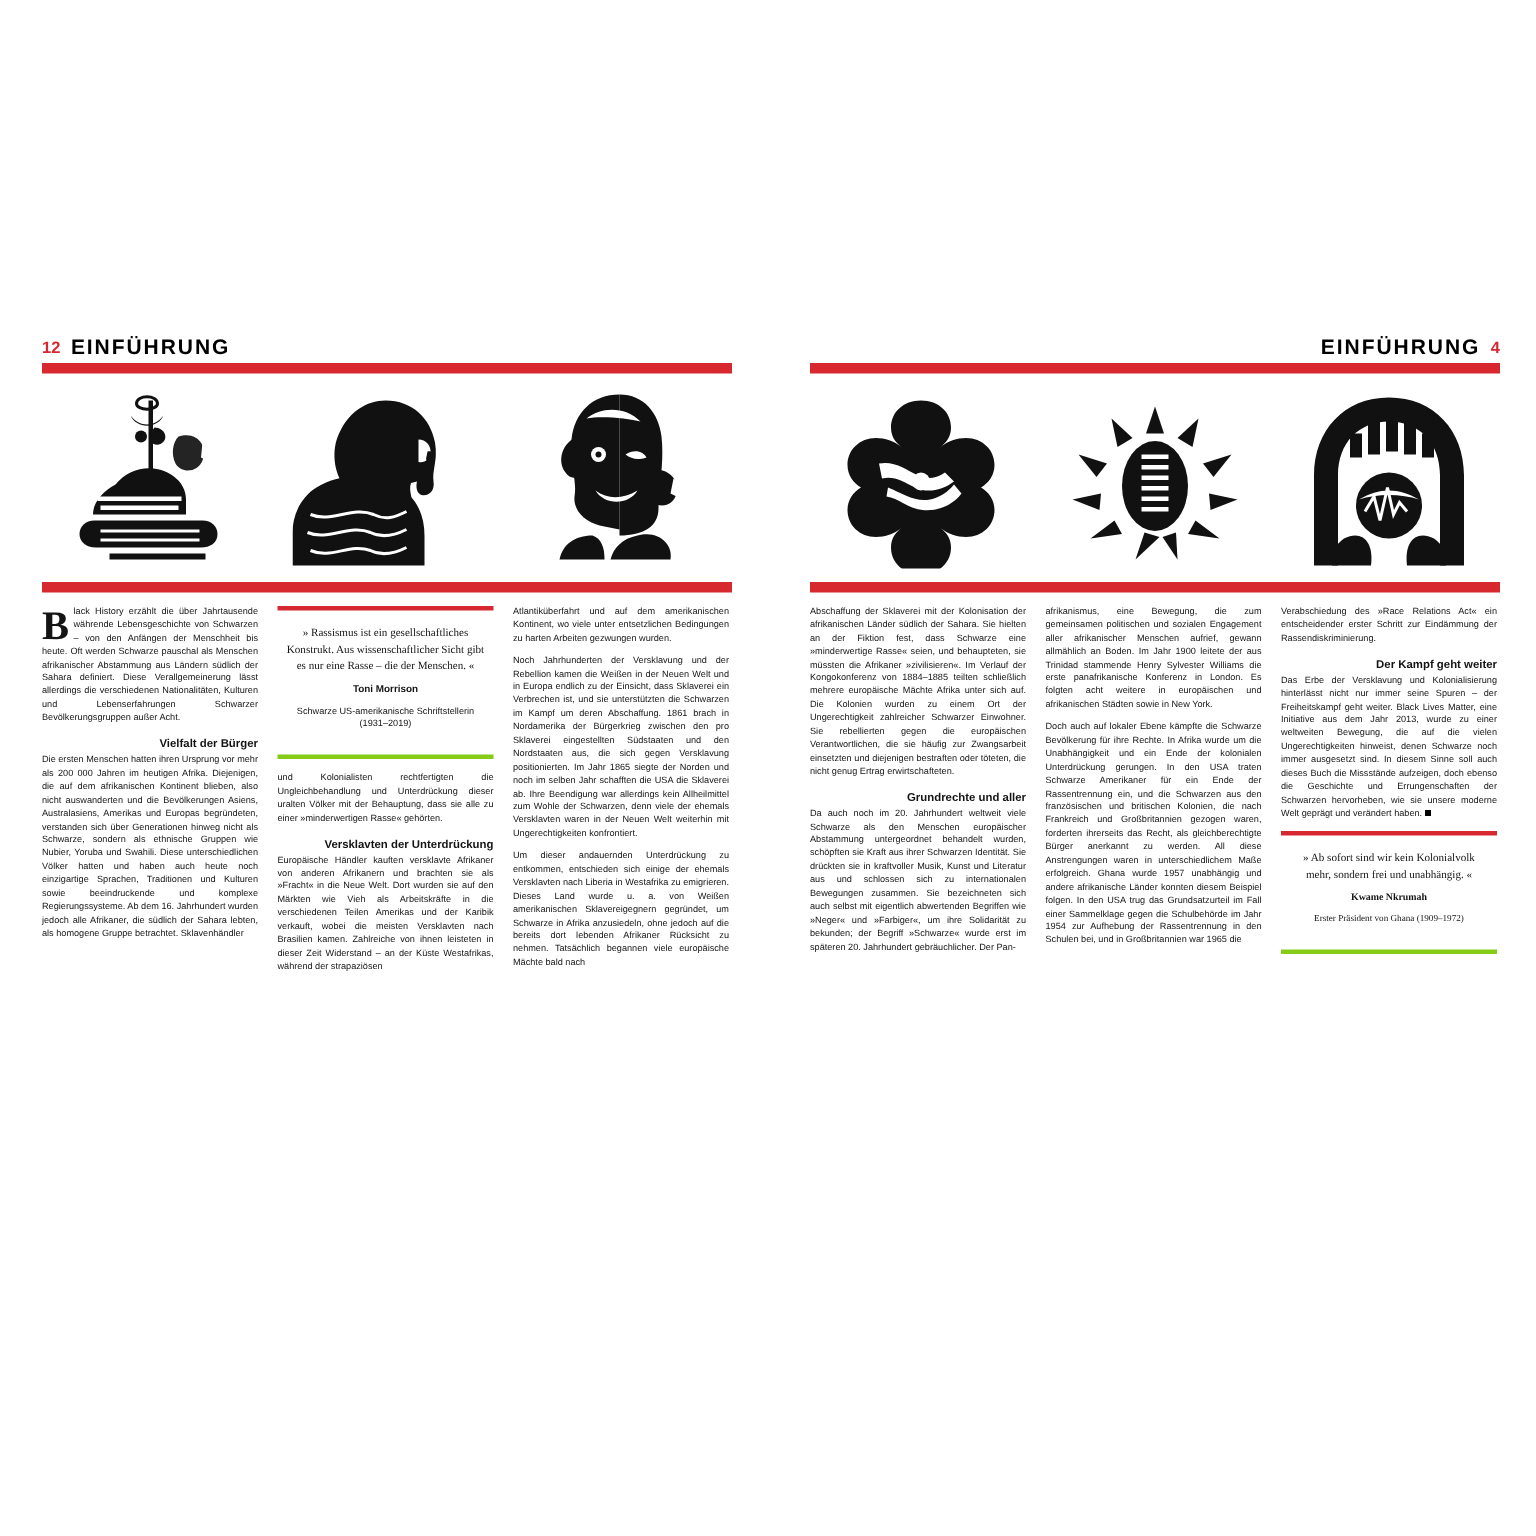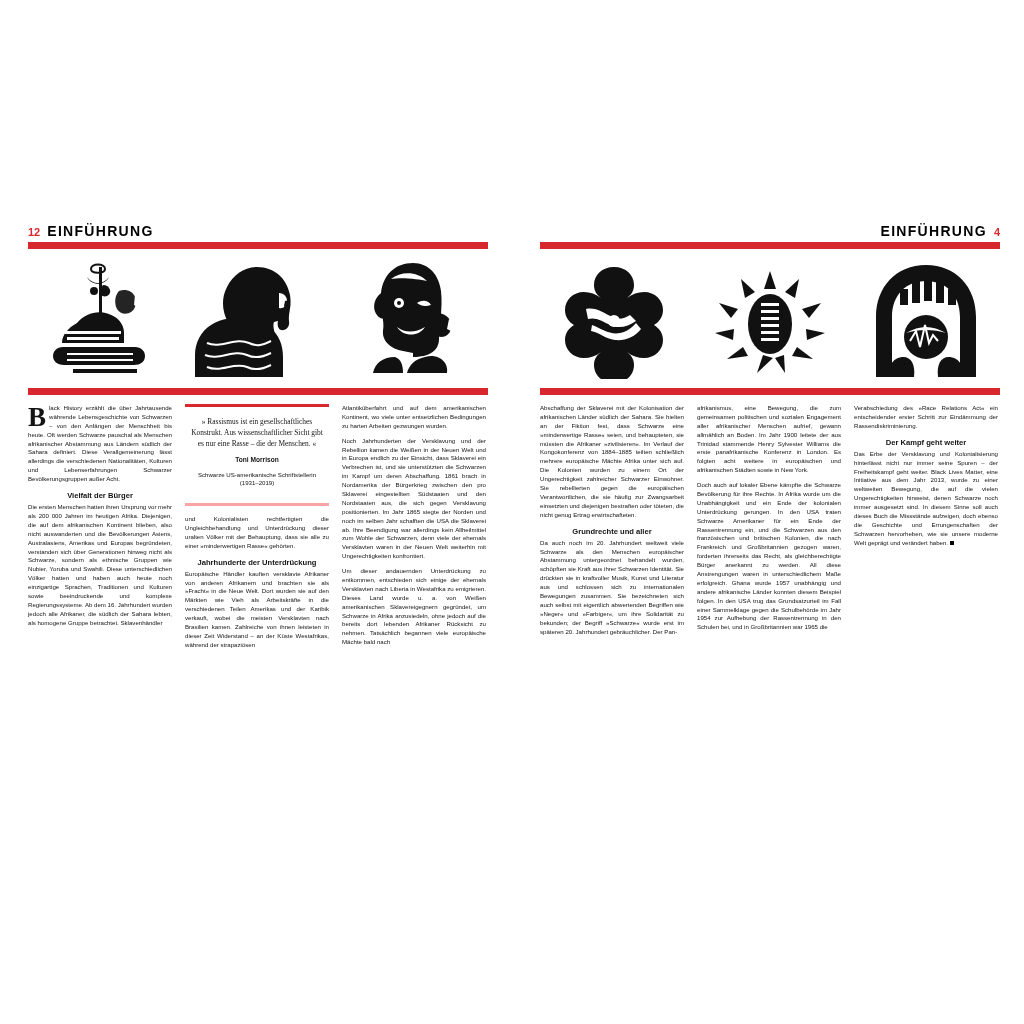--- a/index.html
+++ b/index.html
@@ -91,37 +91,37 @@
     text-align: justify;
     color: #141414;
   }
   .col p { margin: 0 0 6px 0; }
 
   h3.sub {
     font-size: 7.6px;
     font-weight: bold;
     margin: 7px 0 3px 0;
     line-height: 1.2;
-    text-align: center;
+    text-align: right;
   }
 
   
   .dropcap::first-letter {
     float: left;
     font-family: "Liberation Serif", serif;
     font-weight: bold;
     font-size: 27px;
     line-height: 0.82;
     padding: 2px 3px 0 0;
   }
 
   
   .quote-box {
     border-top: 3px solid #d8282f;
-    border-bottom: 3px solid #fca5a5;
+    border-bottom: 3px solid #84cc16;
     padding: 9px 6px 9px 6px;
     margin: 0 0 9px 0;
     text-align: center;
   }
   .quote-box.spaced { margin-top: 2px; }
   .quote-text {
     font-family: "Liberation Serif", serif;
     font-size: 7.4px;
     line-height: 1.5;
     margin: 0 0 7px 0;
@@ -230,21 +230,21 @@
         <p>Die ersten Menschen hatten ihren Ursprung vor mehr als 200 000 Jahren im heutigen Afrika. Diejenigen, die auf dem afrikanischen Kontinent blieben, also nicht auswanderten und die Bevölkerungen Asiens, Australasiens, Amerikas und Europas begründeten, verstanden sich über Generationen hinweg nicht als Schwarze, sondern als ethnische Gruppen wie Nubier, Yoruba und Swahili. Diese unterschiedlichen Völker hatten und haben auch heute noch einzigartige Sprachen, Traditionen und Kulturen sowie beeindruckende und komplexe Regierungssysteme. Ab dem 16. Jahrhundert wurden jedoch alle Afrikaner, die südlich der Sahara lebten, als homogene Gruppe betrachtet. Sklavenhändler</p>
       </div>
 
       <div class="col">
         <div class="quote-box">
           <p class="quote-text">» Rassismus ist ein gesellschaftliches Konstrukt. Aus wissenschaftlicher Sicht gibt es nur eine Rasse – die der Menschen. «</p>
           <p class="quote-name">Toni Morrison</p>
           <p class="quote-role">Schwarze US-amerikanische Schriftstellerin (1931–2019)</p>
         </div>
         <p>und Kolonialisten rechtfertigten die Ungleichbehandlung und Unterdrückung dieser uralten Völker mit der Behauptung, dass sie alle zu einer »minderwertigen Rasse« gehörten.</p>
-        <h3 class="sub">Jahrhunderte der Unterdrückung</h3>
+        <h3 class="sub">Versklavten der Unterdrückung</h3>
         <p>Europäische Händler kauften versklavte Afrikaner von anderen Afrikanern und brachten sie als »Fracht« in die Neue Welt. Dort wurden sie auf den Märkten wie Vieh als Arbeitskräfte in die verschiedenen Teilen Amerikas und der Karibik verkauft, wobei die meisten Versklavten nach Brasilien kamen. Zahlreiche von ihnen leisteten in dieser Zeit Widerstand – an der Küste Westafrikas, während der strapaziösen</p>
       </div>
 
       <div class="col">
         <p>Atlantiküberfahrt und auf dem amerikanischen Kontinent, wo viele unter entsetzlichen Bedingungen zu harten Arbeiten gezwungen wurden.</p>
         <p>Noch Jahrhunderten der Versklavung und der Rebellion kamen die Weißen in der Neuen Welt und in Europa endlich zu der Einsicht, dass Sklaverei ein Verbrechen ist, und sie unterstützten die Schwarzen im Kampf um deren Abschaffung. 1861 brach in Nordamerika der Bürgerkrieg zwischen den pro Sklaverei eingestellten Südstaaten und den Nordstaaten aus, die sich gegen Versklavung positionierten. Im Jahr 1865 siegte der Norden und noch im selben Jahr schafften die USA die Sklaverei ab. Ihre Beendigung war allerdings kein Allheilmittel zum Wohle der Schwarzen, denn viele der ehemals Versklavten waren in der Neuen Welt weiterhin mit Ungerechtigkeiten konfrontiert.</p>
         <p>Um dieser andauernden Unterdrückung zu entkommen, entschieden sich einige der ehemals Versklavten nach Liberia in Westafrika zu emigrieren. Dieses Land wurde u. a. von Weißen amerikanischen Sklavereigegnern gegründet, um Schwarze in Afrika anzusiedeln, ohne jedoch auf die bereits dort lebenden Afrikaner Rücksicht zu nehmen. Tatsächlich begannen viele europäische Mächte bald nach</p>
       </div>
 
     </div>
@@ -329,18 +329,23 @@
 
       <div class="col">
         <p>afrikanismus, eine Bewegung, die zum gemeinsamen politischen und sozialen Engagement aller afrikanischer Menschen aufrief, gewann allmählich an Boden. Im Jahr 1900 leitete der aus Trinidad stammende Henry Sylvester Williams die erste panafrikanische Konferenz in London. Es folgten acht weitere in europäischen und afrikanischen Städten sowie in New York.</p>
         <p>Doch auch auf lokaler Ebene kämpfte die Schwarze Bevölkerung für ihre Rechte. In Afrika wurde um die Unabhängigkeit und ein Ende der kolonialen Unterdrückung gerungen. In den USA traten Schwarze Amerikaner für ein Ende der Rassentrennung ein, und die Schwarzen aus den französischen und britischen Kolonien, die nach Frankreich und Großbritannien gezogen waren, forderten ihrerseits das Recht, als gleichberechtigte Bürger anerkannt zu werden. All diese Anstrengungen waren in unterschiedlichem Maße erfolgreich. Ghana wurde 1957 unabhängig und andere afrikanische Länder konnten diesem Beispiel folgen. In den USA trug das Grundsatzurteil im Fall einer Sammelklage gegen die Schulbehörde im Jahr 1954 zur Aufhebung der Rassentrennung in den Schulen bei, und in Großbritannien war 1965 die</p>
       </div>
 
       <div class="col">
         <p>Verabschiedung des »Race Relations Act« ein entscheidender erster Schritt zur Eindämmung der Rassendiskriminierung.</p>
         <h3 class="sub">Der Kampf geht weiter</h3>
         <p><span>Das Erbe der Versklavung und Kolonialisierung hinterlässt nicht nur immer seine Spuren – der Freiheitskampf geht weiter. Black Lives Matter, eine Initiative aus dem Jahr 2013, wurde zu einer weltweiten Bewegung, die auf die vielen Ungerechtigkeiten hinweist, denen Schwarze noch immer ausgesetzt sind. In diesem Sinne soll auch dieses Buch die Missstände aufzeigen, doch ebenso die Geschichte und Errungenschaften der Schwarzen hervorheben, wie sie unsere moderne Welt geprägt und verändert haben.</span><span class="endmark"></span></p>
+        <div class="quote-box serif spaced">
+          <p class="quote-text">» Ab sofort sind wir kein Kolonialvolk mehr, sondern frei und unabhängig. «</p>
+          <p class="quote-name">Kwame Nkrumah</p>
+          <p class="quote-role">Erster Präsident von Ghana (1909–1972)</p>
+        </div>
       </div>
 
     </div>
   </div>
 
 </div>
 
 </body></html>

